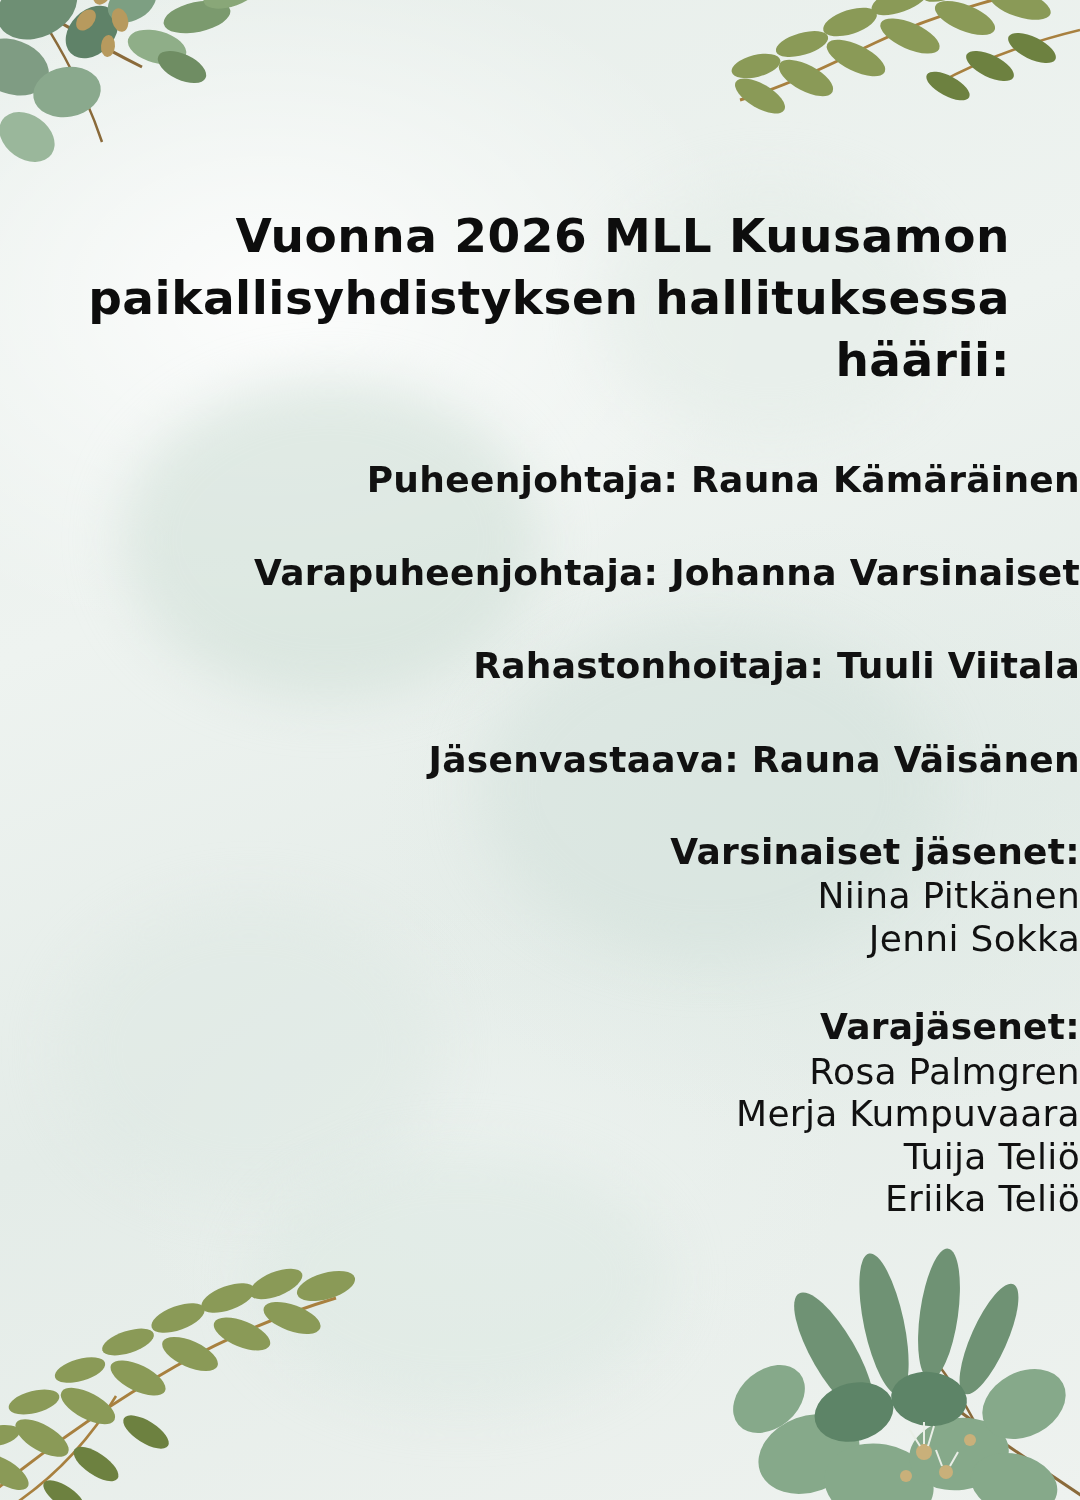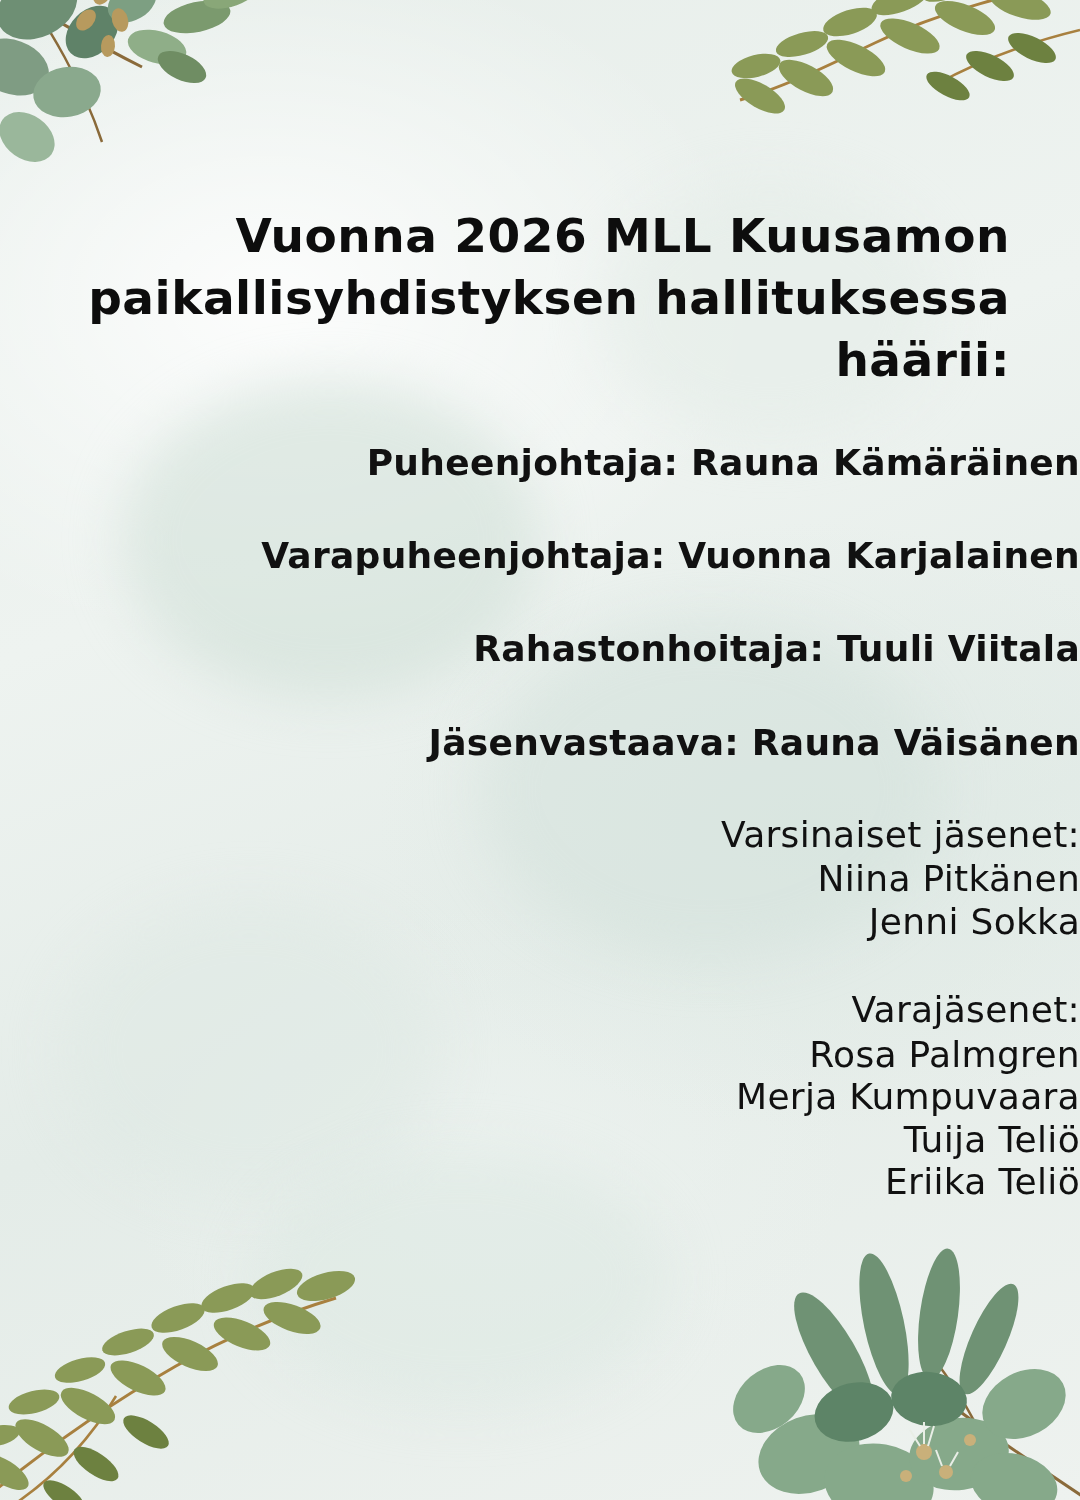--- a/index.html
+++ b/index.html
@@ -52,37 +52,37 @@
     padding: 205px 70px 0 70px;
     font-family: "DejaVu Sans", sans-serif;
     font-weight: bold;
     font-size: 47px;
     line-height: 1.32;
     letter-spacing: 0.5px;
     color: #0d0d0d;
   }
 
   .roles {
-    margin-top: 50px;
+    margin-top: 67px;
   }
   .role-line {
     font-weight: bold;
     font-size: 36px;
     line-height: 1.2;
     color: #111111;
     margin: 0 0 50px 0;
     letter-spacing: 0.3px;
   }
 
   .group {
     margin-top: 18px;
     margin-bottom: 46px;
   }
   .group-heading {
-    font-weight: normal;
+    font-weight: bold;
     font-size: 36px;
     line-height: 1.18;
     color: #111111;
     margin: 0 0 2px 0;
     letter-spacing: 0.3px;
   }
   .group-name {
     font-weight: normal;
     font-size: 36px;
     line-height: 1.18;
@@ -234,21 +234,21 @@
       </g>
     </svg>
   </div>
 
   <div class="content">
 
     <h1 class="title">Vuonna 2026 MLL Kuusamon paikallisyhdistyksen hallituksessa häärii:</h1>
 
     <div class="roles">
       <p class="role-line">Puheenjohtaja: Rauna Kämäräinen</p>
-      <p class="role-line">Varapuheenjohtaja: Vuonna Karjalainen</p>
+      <p class="role-line">Varapuheenjohtaja: Johanna Varsinaiset</p>
       <p class="role-line">Rahastonhoitaja: Tuuli Viitala</p>
       <p class="role-line">Jäsenvastaava: Rauna Väisänen</p>
     </div>
 
     <div class="group">
       <p class="group-heading">Varsinaiset jäsenet:</p>
       <p class="group-name">Niina Pitkänen</p>
       <p class="group-name">Jenni Sokka</p>
     </div>
 

